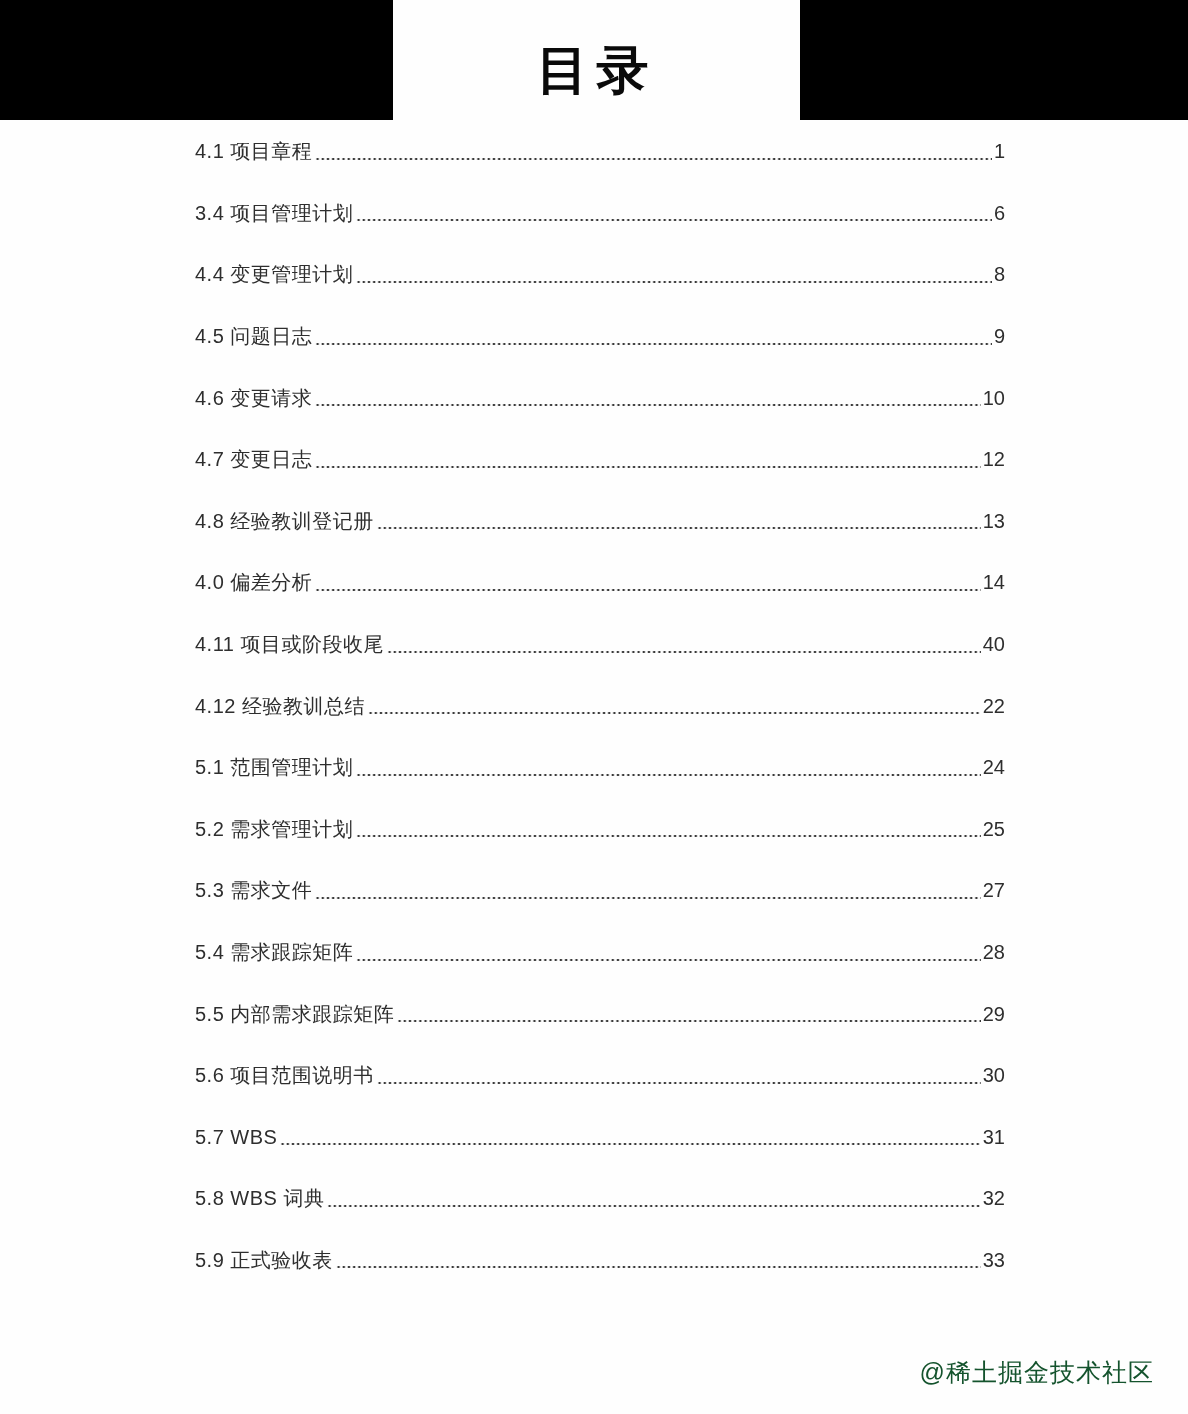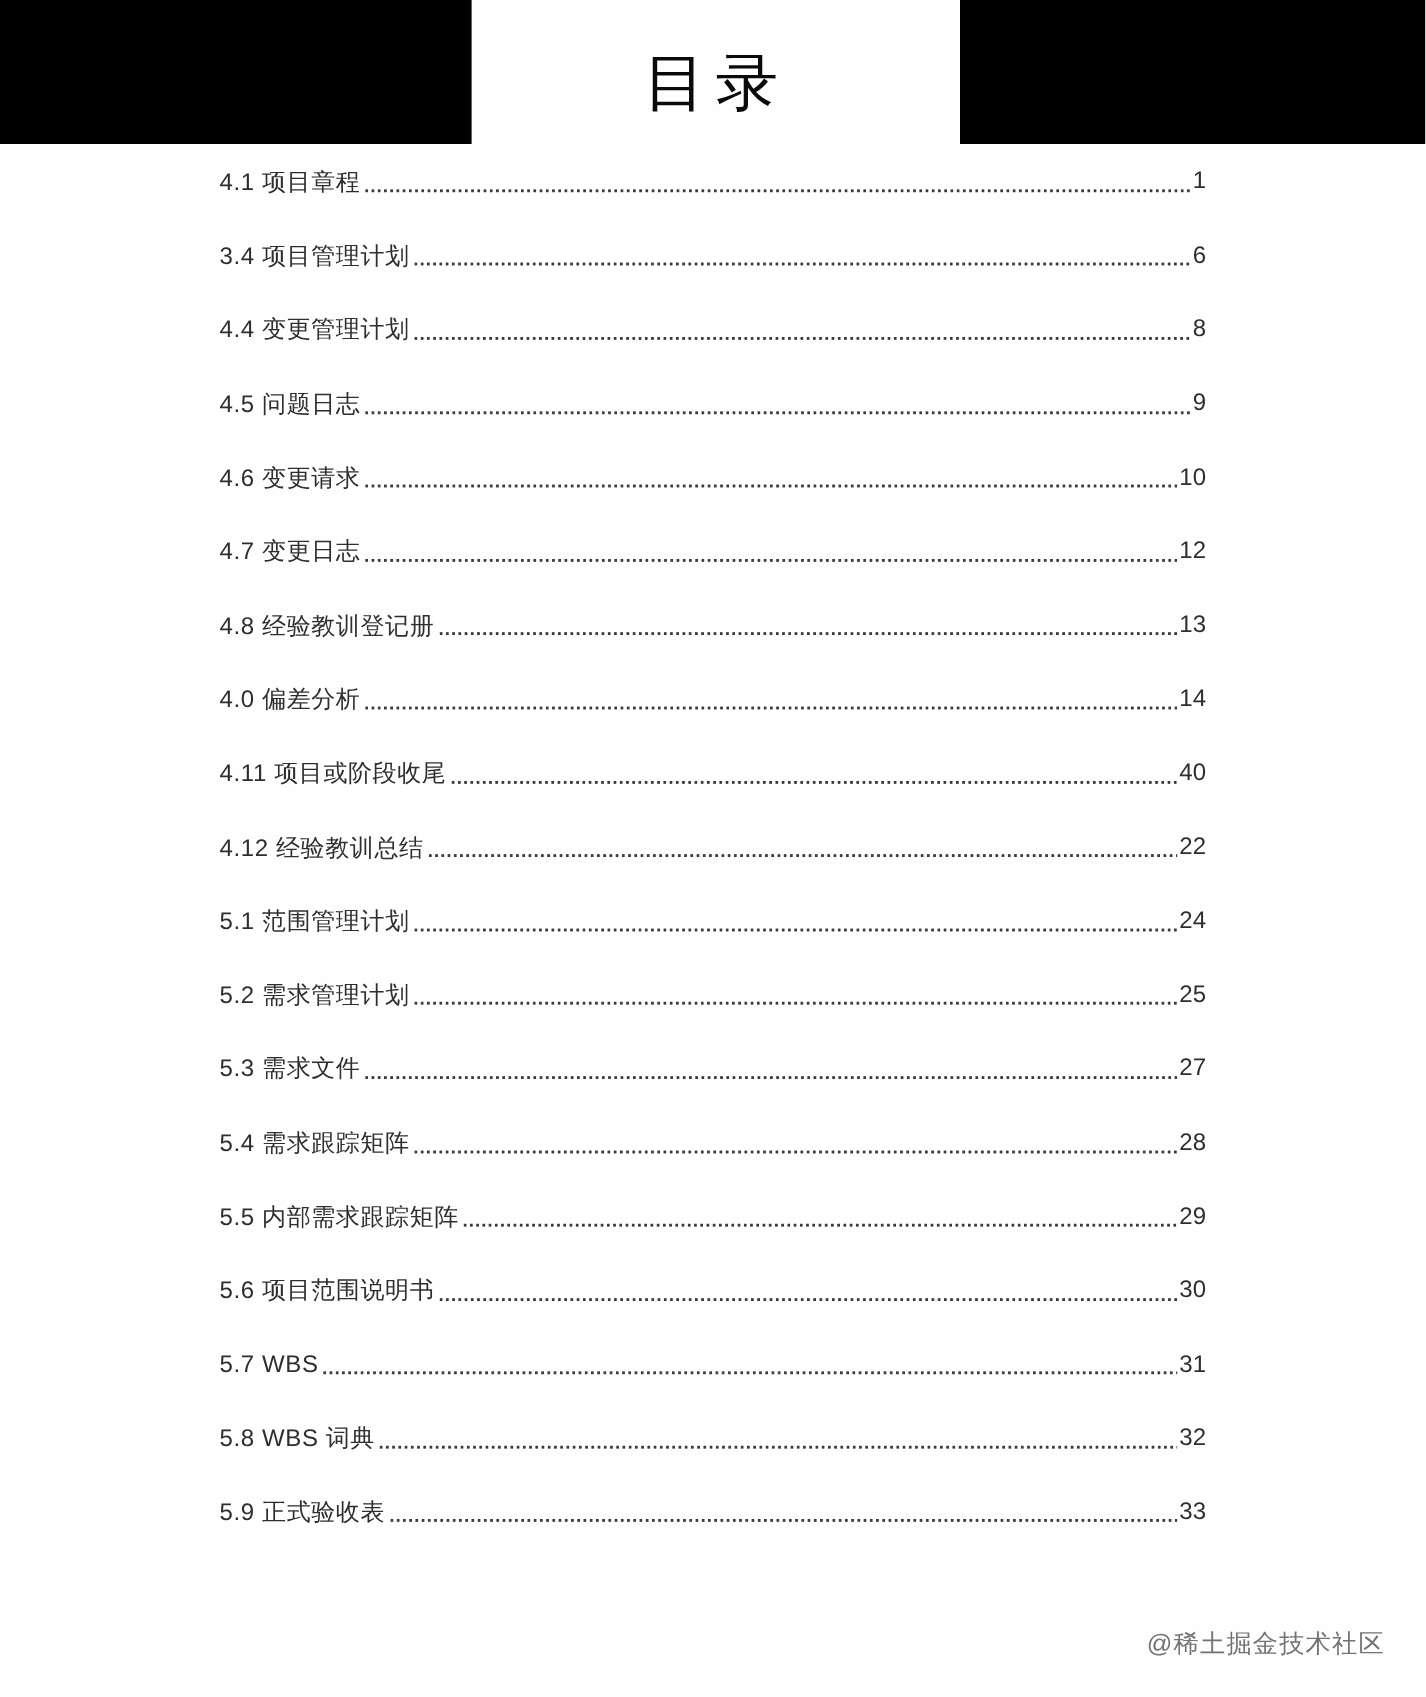--- a/index.html
+++ b/index.html
@@ -27,21 +27,21 @@
   
   .title {
     position: absolute;
     top: 44px;
     left: 393px;
     width: 407px;
     margin: 0;
     text-align: center;
     font-size: 52px;
     line-height: 1.0;
-    font-weight: 400;
+    font-weight: 700;
     letter-spacing: 8px;
     color: #0a0a0a;
     white-space: nowrap;
   }
   
   .toc {
     position: absolute;
     top: 121px;
     left: 183px;
     right: 183px;
@@ -49,20 +49,21 @@
   .toc-row {
     height: 61.6px;
     display: flex;
     align-items: center;
     font-size: 20px;
     color: #2e2e2e;
   }
   .toc-label {
     white-space: nowrap;
     letter-spacing: 0.5px;
+    margin-left: 12px;
   }
   .toc-dots {
     flex: 1;
     height: 4px;
     position: relative;
     top: 7px;
     margin: 0 2px 0 3px;
     background-image: radial-gradient(circle, #3a3a3a 1.15px, transparent 1.5px);
     background-size: 5.2px 4px;
     background-repeat: repeat-x;
@@ -70,22 +71,22 @@
   }
   .toc-page {
     white-space: nowrap;
     color: #2e2e2e;
   }
   
   .watermark {
     position: absolute;
     top: 1356px;
     right: 34px;
-    font-size: 21px;
-    color: #737373;
+    font-size: 25px;
+    color: #14532d;
     letter-spacing: 1px;
     white-space: nowrap;
   }
 </style>
 </head>
 <body>
 
 <div class="page">
   <div class="redaction left"></div>
   <div class="redaction right"></div>

